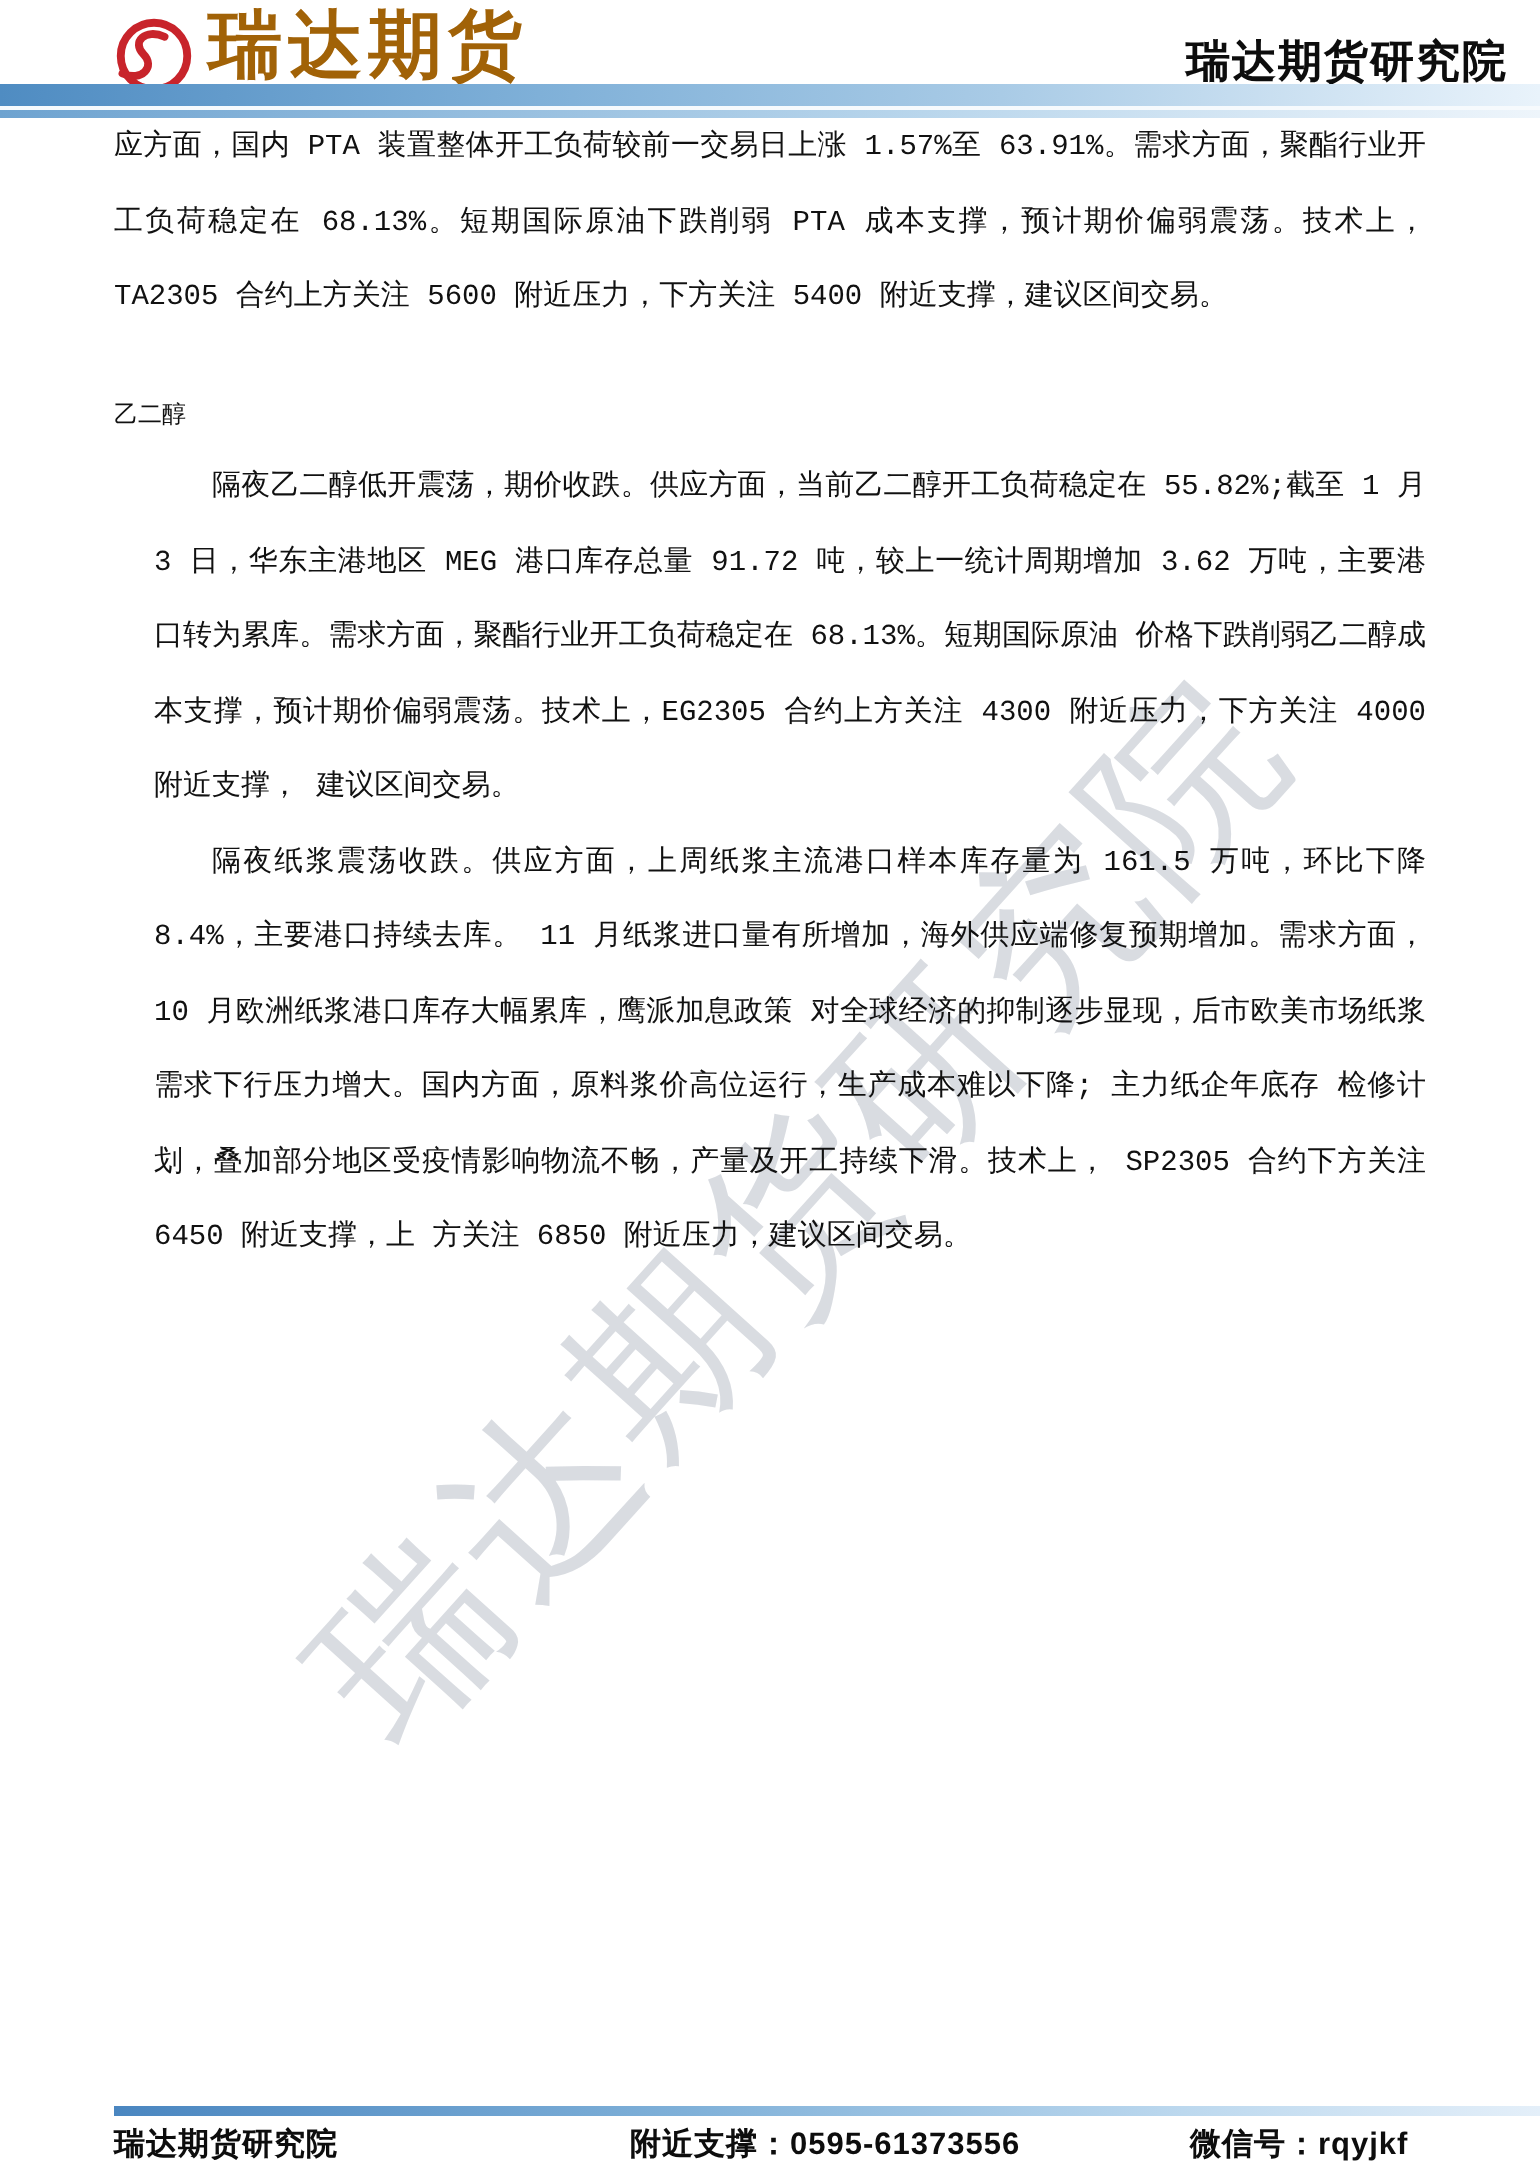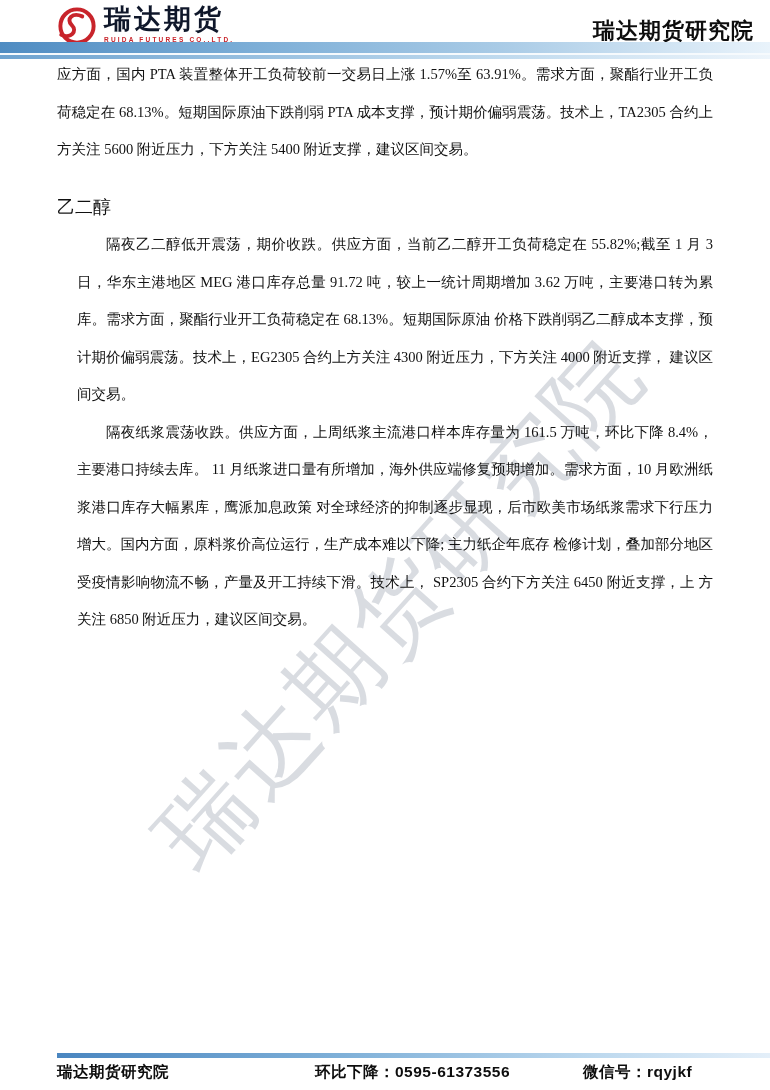--- a/index.html
+++ b/index.html
@@ -10,22 +10,22 @@
     overflow:hidden;
     font-family:"Liberation Serif","DejaVu Serif",serif;
     color:#111;
   }
   
   .header{position:absolute;top:0;left:0;width:770px;height:42px;}
   .logo{position:absolute;left:56px;top:5px;display:flex;align-items:center;gap:6px;}
   .logo-icon{width:42px;height:42px;flex:0 0 auto;}
   .brand-col{display:flex;flex-direction:column;line-height:1;}
   .brand-cn{
-    font-family:Liberation Mono, monospace;
-    font-weight:bold;font-size:27px;letter-spacing:3px;color:#0f172a;
+    font-family:Liberation Serif, serif;
+    font-weight:bold;font-size:37px;letter-spacing:3px;color:#a16207;
   }
   .brand-en{
     font-family:"Liberation Sans","DejaVu Sans",sans-serif;
     font-size:6.5px;letter-spacing:2.2px;color:#c8242b;margin-top:2px;font-weight:bold;
   }
   .institute{
     position:absolute;right:16px;top:16px;
     font-family:"Liberation Sans","DejaVu Sans",sans-serif;
     font-weight:bold;font-size:22px;color:#0d0d0d;letter-spacing:1px;
   }
@@ -41,37 +41,37 @@
     color:rgba(176,181,192,0.48);
     letter-spacing:4px;
     z-index:1;pointer-events:none;
     font-family:"Liberation Serif","DejaVu Serif",serif;
   }
   
   .content{
     position:absolute;top:56px;left:57px;width:656px;z-index:2;
     font-size:14.5px;line-height:37.5px;text-align:justify;
   }
-  .content p{margin:0;}
+  .content p{margin:0;font-family:Liberation Mono, monospace;}
   .content p.indent{text-indent:2em;margin-left:20px;}
-  .sec-heading{margin-top:20px;line-height:37.5px;font-size:18px;font-weight:normal;}
+  .sec-heading{margin-top:20px;line-height:37.5px;font-size:12px;font-weight:normal;}
   
   .footer-bar{
     position:absolute;left:57px;top:1053px;width:713px;height:5px;
     background:linear-gradient(to right,#4a86c0 0%,#7fb0d8 40%,#bcd8ee 75%,#e4eff9 100%);
   }
   .footer-row{position:absolute;left:57px;top:1062px;width:656px;height:24px;z-index:2;}
   .footer-item{
     position:absolute;top:0;
     font-family:"Liberation Sans","DejaVu Sans",sans-serif;
     font-weight:bold;font-size:15.5px;color:#0d0d0d;letter-spacing:0.5px;
   }
   .footer-org{left:0;}
   .footer-hotline{left:258px;}
-  .footer-wechat{left:526px;}
+  .footer-wechat{left:538px;}
 </style>
 </head>
 <body>
 
 <div class="page">
 
   <div class="header">
     <div class="logo">
       <svg class="logo-icon" viewBox="0 0 48 48">
         <circle cx="24" cy="24" r="19" fill="none" stroke="#c8242b" stroke-width="4.5"></circle>
@@ -101,17 +101,17 @@
     <p class="indent">隔夜乙二醇低开震荡，期价收跌。供应方面，当前乙二醇开工负荷稳定在 55.82%;截至 1 月 3 日，华东主港地区 MEG 港口库存总量 91.72 吨，较上一统计周期增加 3.62 万吨，主要港口转为累库。需求方面，聚酯行业开工负荷稳定在 68.13%。短期国际原油 价格下跌削弱乙二醇成本支撑，预计期价偏弱震荡。技术上，EG2305 合约上方关注 4300 附近压力，下方关注 4000 附近支撑， 建议区间交易。</p>
 
 
     <p class="indent">隔夜纸浆震荡收跌。供应方面，上周纸浆主流港口样本库存量为 161.5 万吨，环比下降 8.4%，主要港口持续去库。 11 月纸浆进口量有所增加，海外供应端修复预期增加。需求方面，10 月欧洲纸浆港口库存大幅累库，鹰派加息政策 对全球经济的抑制逐步显现，后市欧美市场纸浆需求下行压力增大。国内方面，原料浆价高位运行，生产成本难以下降; 主力纸企年底存 检修计划，叠加部分地区受疫情影响物流不畅，产量及开工持续下滑。技术上， SP2305 合约下方关注 6450 附近支撑，上 方关注 6850 附近压力，建议区间交易。</p>
 
   </div>
 
   <div class="footer-bar"></div>
   <div class="footer-row">
     <span class="footer-item footer-org">瑞达期货研究院</span>
-    <span class="footer-item footer-hotline"><span>环比下降：</span><span>0595-61373556</span></span>
+    <span class="footer-item footer-hotline"><span>附近支撑：</span><span>0595-61373556</span></span>
     <span class="footer-item footer-wechat"><span>微信号：</span><span>rqyjkf</span></span>
   </div>
 
 </div>
 
 </body></html>

